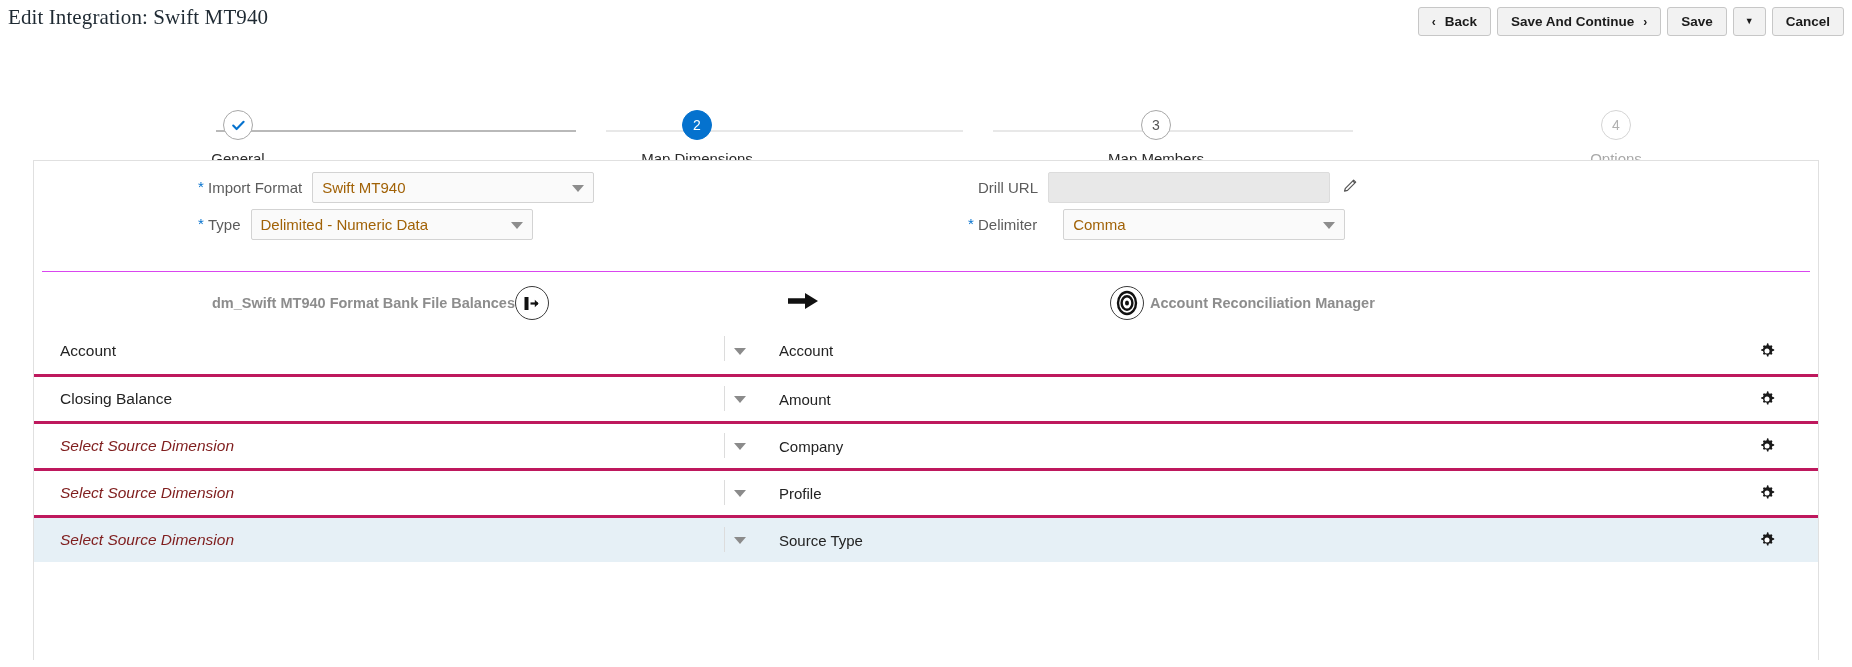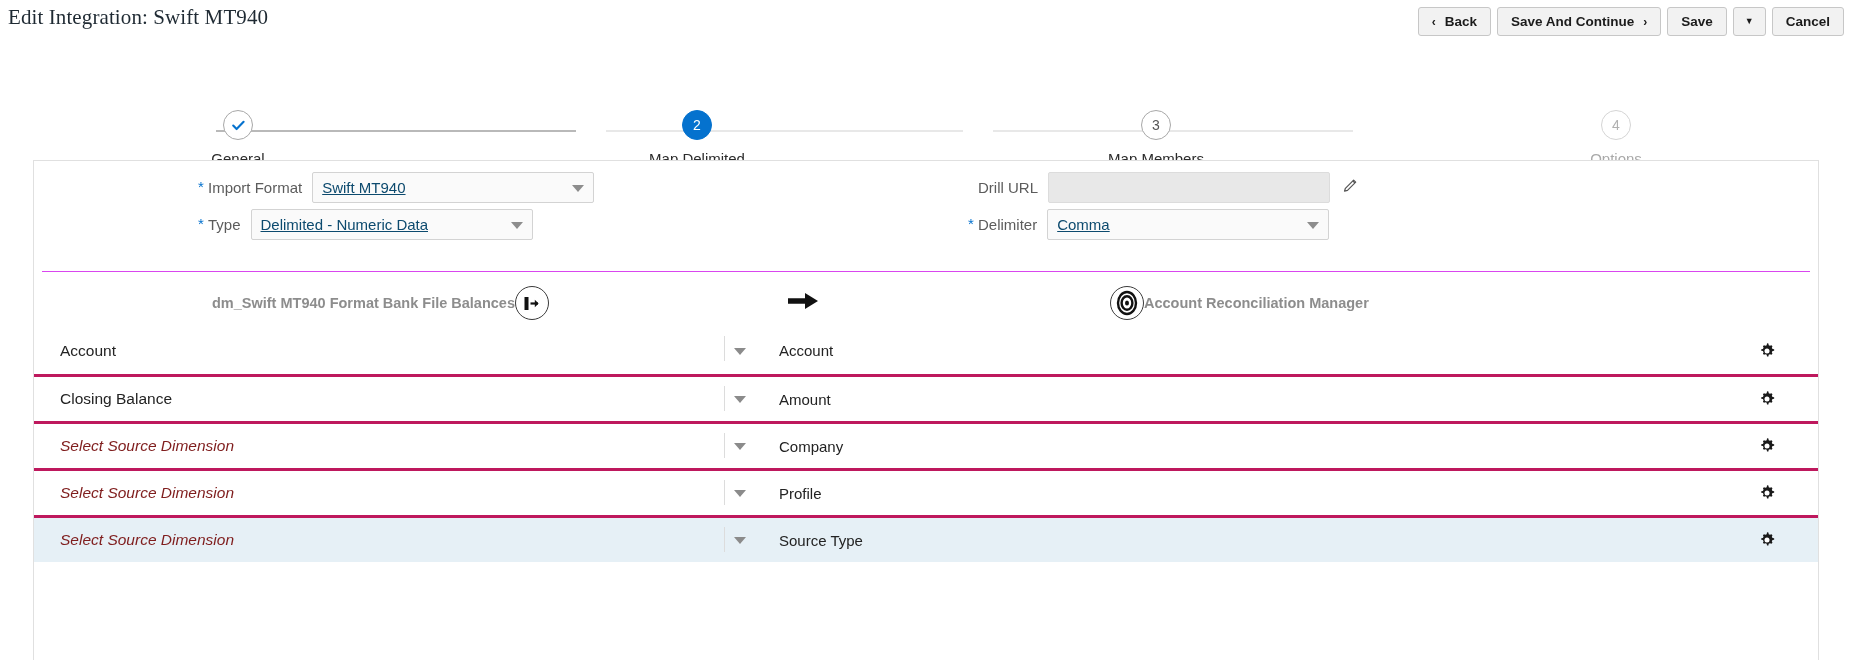--- a/index.html
+++ b/index.html
@@ -145,25 +145,24 @@
     height: 31px;
     border: 1px solid #d3d3d3;
     background: #fafafa;
     border-radius: 2px;
     display: flex;
     align-items: center;
   }
   .field-ctl.readonly { background: #e8e8e8; border-color: #dcdcdc; }
   .field-val {
     font-size: 15px;
-    color: #0c4a6e;
+    color: #a16207;
     padding-left: 9px;
     white-space: nowrap;
     overflow: hidden;
-    text-decoration: underline;
   }
   .ctl-caret {
     position: absolute;
     right: 9px; top: 50%;
     margin-top: -3px;
     width: 0; height: 0;
     border-left: 6px solid transparent;
     border-right: 6px solid transparent;
     border-top: 7px solid #8d8d8d;
     cursor: pointer;
@@ -202,20 +201,21 @@
   .tgt-head {
     position: absolute;
     left: 1068px; top: 14px;
     display: flex; align-items: center;
   }
   .tgt-head-text {
     font-size: 14.5px;
     font-weight: bold;
     color: #8d8d8d;
     white-space: nowrap;
+    margin-left: 6px;
   }
 
   
   .rows { margin: 0; }
   .map-row {
     position: relative;
     height: 47px;
     border-top: 3px solid #be185d;
     display: flex;
     align-items: center;
@@ -306,21 +306,21 @@
         </svg>
       </span>
     </div>
     <div class="step-label">General</div>
   </div>
 
   <div class="step" style="left:697px;">
     <div class="step-circle current">
       <span>2</span>
     </div>
-    <div class="step-label">Map Delimited</div>
+    <div class="step-label">Map Dimensions</div>
   </div>
 
   <div class="step" style="left:1156px;">
     <div class="step-circle">
       <span>3</span>
     </div>
     <div class="step-label">Map Members</div>
   </div>
 
   <div class="step" style="left:1616px;">
@@ -363,21 +363,21 @@
         <svg width="17" height="17" viewBox="0 0 17 17">
           <path d="M2.5 14.2 L3.4 11.3 L11.6 3.1 L13.7 5.2 L5.5 13.4 Z" fill="none" stroke="#555" stroke-width="1.2" stroke-linejoin="round"></path>
           <path d="M10.8 3.9 L12.9 6.0" stroke="#555" stroke-width="1.2"></path>
         </svg>
       </span>
     </div>
 
     <div class="field-row" style="left:930px; top:48px;">
       <span class="req-star">*</span>
       <span class="field-label">Delimiter</span>
-      <div class="field-ctl" style="width:282px;">
+      <div class="field-ctl" style="width:282px;margin-left:16px;">
         <span class="field-val">Comma</span>
         <span class="ctl-caret"></span>
       </div>
     </div>
   </div>
 
   <div class="map-head">
     <div class="src-head">
       <span class="src-head-text">dm_Swift MT940 Format Bank File Balances</span>
       <span class="circle-icon">

